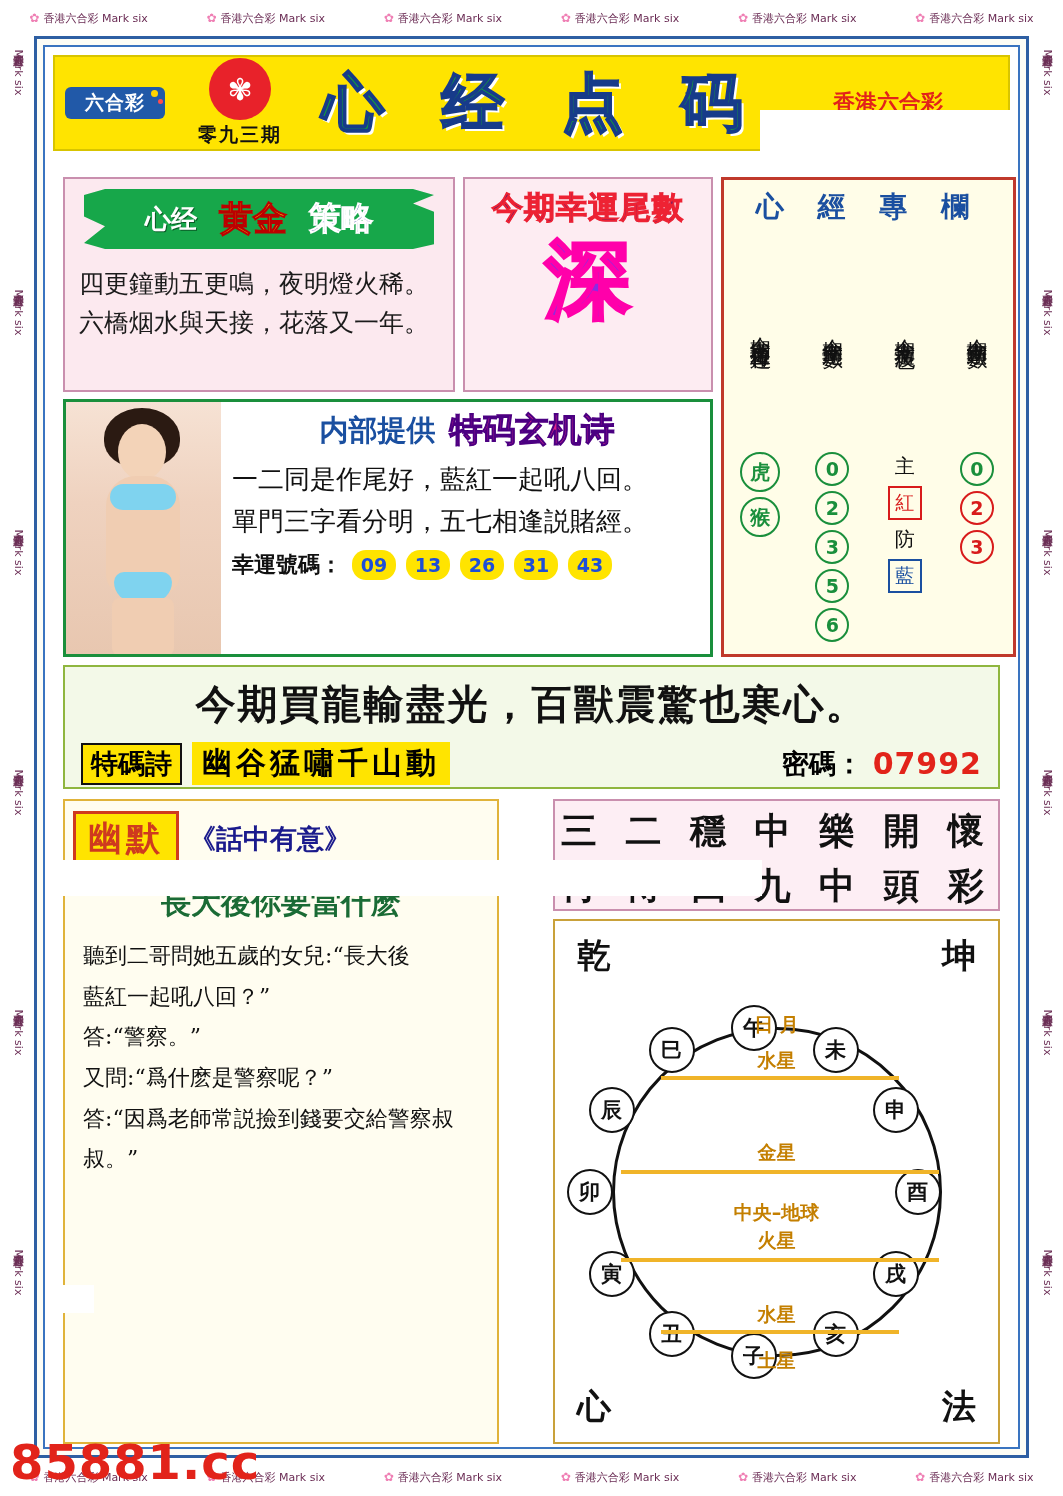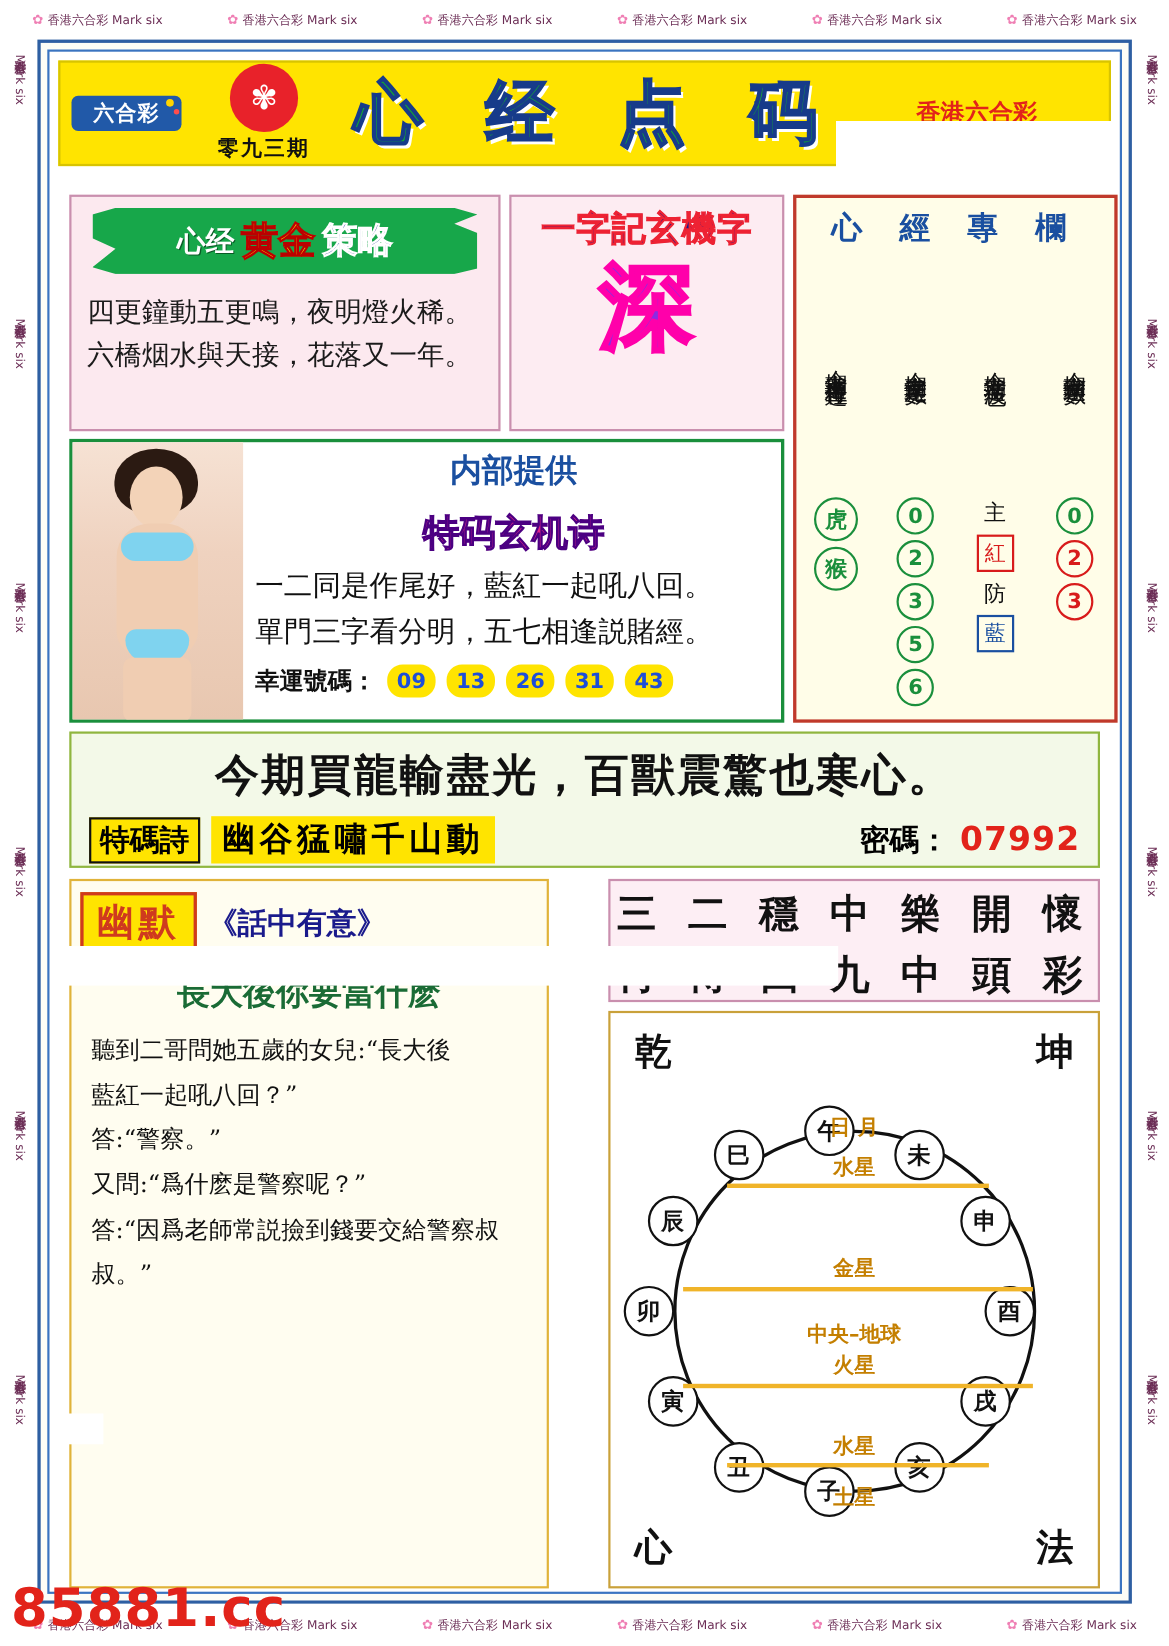--- a/index.html
+++ b/index.html
@@ -49,21 +49,21 @@
   .title-right { width:240px; text-align:center; color:#e2231a; font-size:22px; font-weight:bold; }
 
   
   .gold-box {
     position:absolute; left:18px; top:130px; width:392px; height:215px;
     background:#fce9ef; border:2px solid #c98fae;
   }
   .ribbon {
     margin:10px auto 0; width:350px; height:60px; position:relative;
     background:#17a74a; clip-path:polygon(0 10%,6% 0,94% 0,100% 10%,94% 24%,100% 38%,100% 92%,94% 100%,6% 100%,0 90%,6% 62%,0 46%);
-    display:flex; align-items:center; justify-content:center; gap:6px;
+    display:flex; align-items:center; justify-content:center; gap:22px;
   }
   .ribbon .t1 { color:#fff; font-size:26px; font-weight:bold; text-shadow:1px 1px 0 #0a5a26;}
   .ribbon .t2 { color:#ffd400; font-size:34px; font-weight:bold; -webkit-text-stroke:1px #b00; }
   .ribbon .t3 { color:#1a1a8c; font-size:32px; font-weight:bold; -webkit-text-stroke:1px #fff;}
   .poem { margin-top:16px; padding:0 14px; color:#1b1b1b; font-size:25px; line-height:1.55; font-family:"DejaVu Serif","Liberation Serif",serif;}
 
   .oneword {
     position:absolute; left:418px; top:130px; width:250px; height:215px;
     background:#fdecf2; border:2px solid #c98fae; text-align:center;
   }
@@ -99,21 +99,21 @@
     background:linear-gradient(180deg,#f6e2d4 0%,#efd2bf 40%,#e8c7b0 100%);
     overflow:hidden;
   }
   .girl .hair { position:absolute;left:38px;top:6px;width:76px;height:60px;background:#2b1a12;border-radius:50% 50% 45% 45%;}
   .girl .face { position:absolute;left:52px;top:22px;width:48px;height:56px;background:#f3d3b8;border-radius:50%;}
   .girl .body { position:absolute;left:40px;top:74px;width:74px;height:120px;background:#f0cdb2;border-radius:30px 30px 22px 22px;}
   .girl .bikini-top{position:absolute;left:44px;top:82px;width:66px;height:26px;background:#7fd3ef;border-radius:14px;}
   .girl .bikini-bot{position:absolute;left:48px;top:170px;width:58px;height:30px;background:#7fd3ef;border-radius:10px 10px 20px 20px;}
   .girl .legs{position:absolute;left:46px;top:196px;width:62px;height:58px;background:#f0cdb2;border-radius:8px;}
   .mid-right { position:absolute; left:158px; top:0; right:0; bottom:0; padding:6px 8px;}
-  .mid-head { display:flex; align-items:center; justify-content:center; gap:14px;flex-direction:column;}
+  .mid-head { display:flex; align-items:center; justify-content:center; gap:14px;}
   .mid-head .a { font-size:29px; font-weight:bold; color:#1a4fa0; }
   .mid-head .b { font-size:33px; font-weight:bold; color:#e0218a; -webkit-text-stroke:1px #4b0082;}
   .mid-poem { font-size:26px; line-height:1.6; color:#111; margin-top:6px; font-family:"DejaVu Serif","Liberation Serif",serif;}
   .lucky-row { display:flex; align-items:center; gap:10px; margin-top:8px;}
   .lucky-label { font-size:22px; color:#111; font-weight:bold;}
   .lucky-num { width:44px;height:30px;border-radius:14px;background:#ffe400;color:#1d4ed8;display:flex;align-items:center;justify-content:center;font-size:19px;font-weight:bold;}
 
   
   .banner {
     position:absolute; left:18px; top:618px; right:18px; height:124px;
@@ -247,21 +247,21 @@
       <span class="t2">黄金</span>
       <span class="t3">策略</span>
     </div>
     <div class="poem">
       <div>四更鐘動五更鳴，夜明燈火稀。</div>
       <div>六橋烟水與天接，花落又一年。</div>
     </div>
   </div>
 
   <div class="oneword">
-    <div class="cap">一字記玄機字</div>
+    <div class="cap">今期幸運尾數</div>
     <div class="big">深</div>
   </div>
 
   <div class="right-panel">
     <div class="rp-title">心 經 專 欄</div>
     <div class="rp-cols">
 
       <div class="rp-col">
         <div class="rp-label">今期幸運頭數：</div>
         <div class="ball">0</div>

